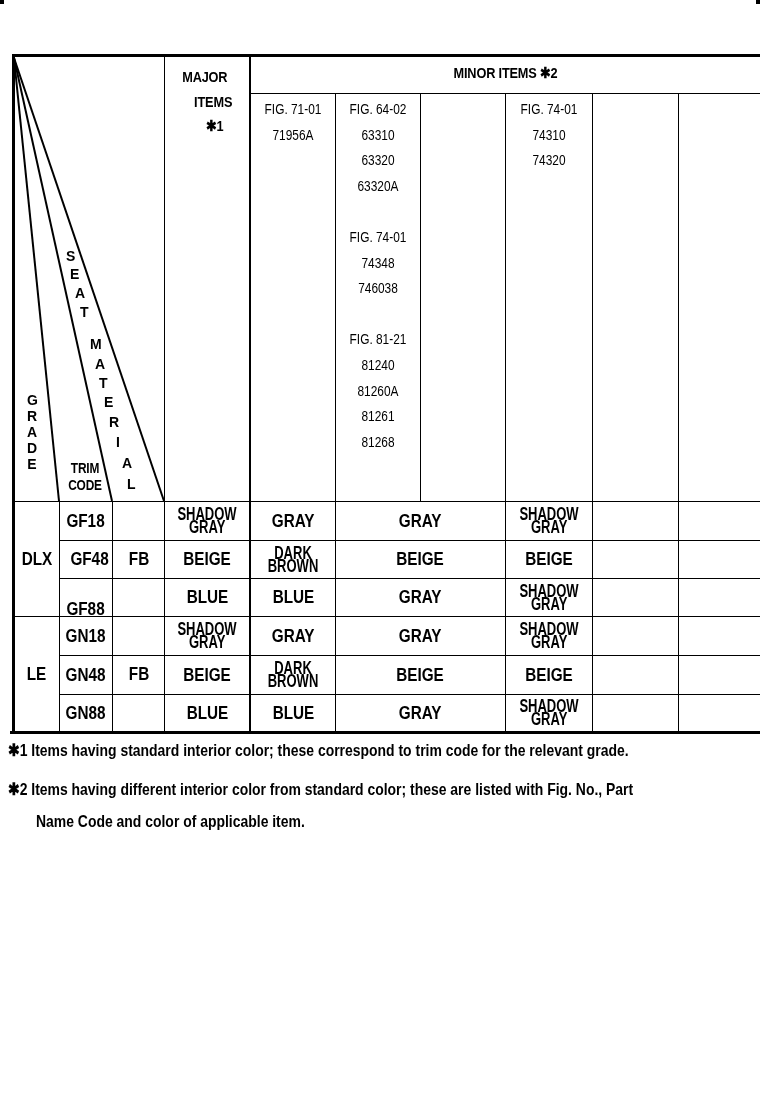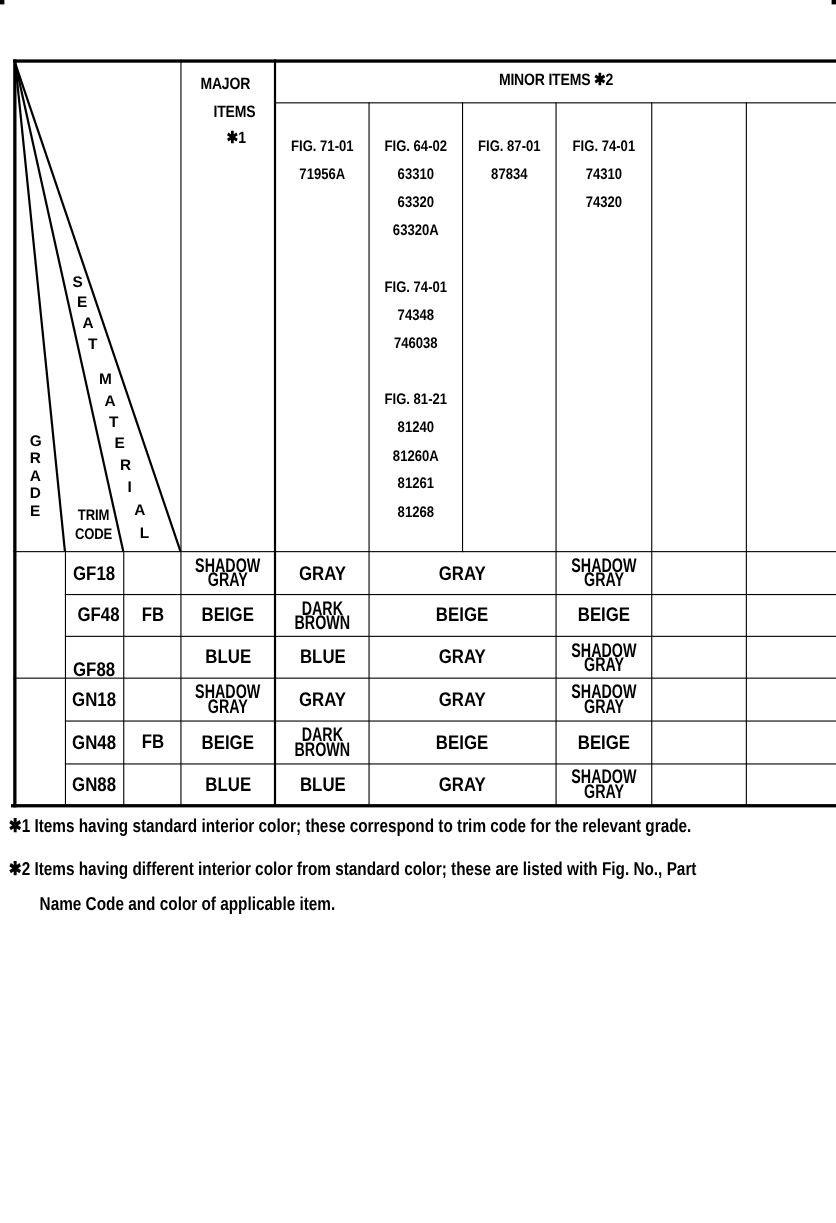--- a/index.html
+++ b/index.html
@@ -6,21 +6,21 @@
   body { width:760px; height:1112px; position:relative; overflow:hidden;
          font-family:"Liberation Sans", sans-serif; color:#000; }
   .page { position:absolute; left:0; top:0; width:760px; height:1112px; }
   .t { position:absolute; font-weight:bold; font-stretch:condensed; text-align:center;
        line-height:1; letter-spacing:-0.2px; white-space:nowrap; transform:scaleX(0.85); transform-origin:center; }
   .hl { position:absolute; background:#000; }
   .vl { position:absolute; background:#000; }
   .cell { position:absolute; display:flex; align-items:center; justify-content:center;
           text-align:center; font-weight:bold; font-size:18px; line-height:13px; }
   .cell span { display:inline-block; transform:scaleX(0.85); }
-  .list { position:absolute; font-weight:bold; font-size:14px; line-height:25.6px; text-align:center;margin-top:23px; }
+  .list { position:absolute; font-weight:normal; font-size:14px; line-height:25.6px; text-align:center; }
   .list div { transform:scaleX(0.85); }
   .foot { position:absolute; font-weight:bold; font-size:17px; line-height:20px; transform-origin:left top; transform:scaleX(0.82); white-space:nowrap; }
   .vert { position:absolute; font-weight:bold; font-size:14px; text-align:center; line-height:16px; }
   .diag { position:absolute; font-weight:bold; font-size:14px; }
   .dot { position:absolute; width:4px; height:4px; background:#000; }
 </style>
 </head>
 <body>
 
 <div class="page">
@@ -101,31 +101,30 @@
     <div>74348</div>
     <div>746038</div>
     <div style="height:25.6px;"></div>
     <div>FIG. 81-21</div>
     <div>81240</div>
     <div>81260A</div>
     <div>81261</div>
     <div>81268</div>
   </div>
 
-  <div class="list" style="left:421px;top:97px;width:84px;">
-    <div>FIG. 87-01</div>
-    <div>87834</div>
-  </div>
 
   <div class="list" style="left:506px;top:97px;width:86px;">
     <div>FIG. 74-01</div>
     <div>74310</div>
     <div>74320</div>
   </div>
 
+  <div class="cell" style="left:15px;top:502px;width:44px;height:114px;">
+      <span>DLX</span>
+    </div>
   <div class="cell" style="left:113px;top:502px;width:51px;height:114px;">
       <span>FB</span>
     </div>
 
   <div class="cell" style="left:60px;top:502px;width:52px;height:38px;">
       <span>GF18</span>
     </div>
   <div class="cell" style="left:165px;top:502px;width:84px;height:38px;">
       <span><span>SHADOW</span><br><span>GRAY</span></span>
     </div>
@@ -164,20 +163,23 @@
   <div class="cell" style="left:251px;top:579px;width:84px;height:37px;">
       <span>BLUE</span>
     </div>
   <div class="cell" style="left:336px;top:579px;width:169px;height:37px;">
       <span>GRAY</span>
     </div>
   <div class="cell" style="left:506px;top:579px;width:86px;height:37px;">
       <span><span>SHADOW</span><br><span>GRAY</span></span>
     </div>
 
+  <div class="cell" style="left:15px;top:617px;width:44px;height:114px;">
+      <span>LE</span>
+    </div>
   <div class="cell" style="left:113px;top:617px;width:51px;height:114px;">
       <span>FB</span>
     </div>
 
   <div class="cell" style="left:60px;top:617px;width:52px;height:38px;">
       <span>GN18</span>
     </div>
   <div class="cell" style="left:165px;top:617px;width:84px;height:38px;">
       <span><span>SHADOW</span><br><span>GRAY</span></span>
     </div>

